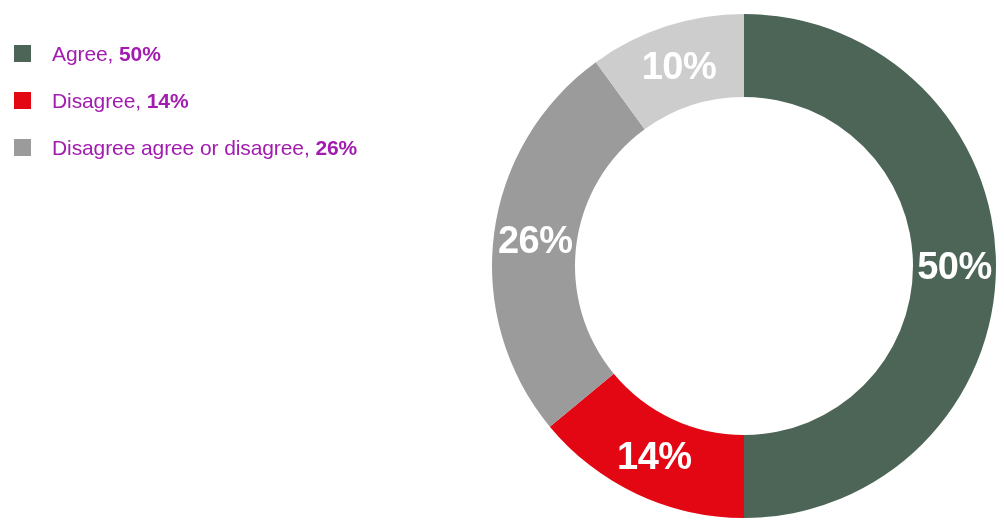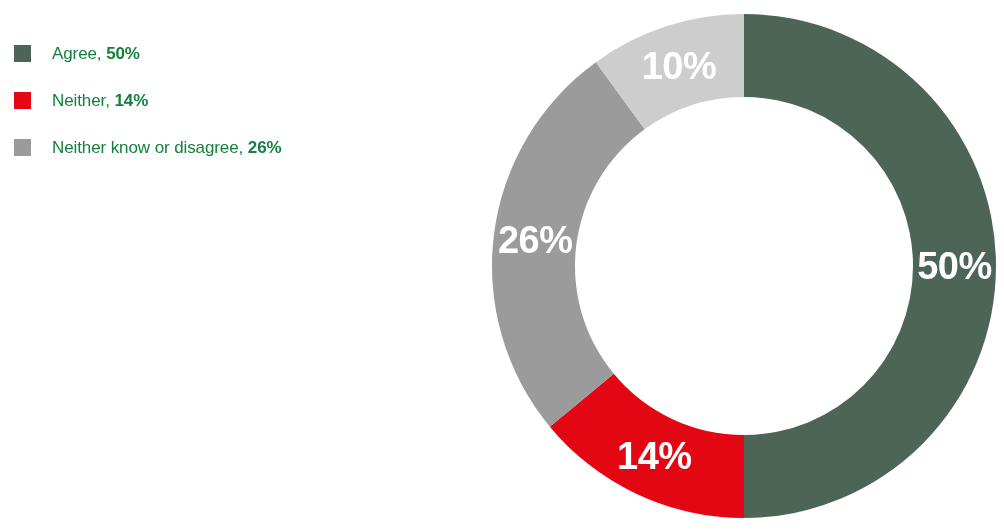--- a/index.html
+++ b/index.html
@@ -28,23 +28,23 @@
     align-items: center;
     height: 47px;
   }
   .legend-swatch {
     width: 17px;
     height: 17px;
     flex: 0 0 17px;
     margin-right: 21px;
   }
   .legend-text {
-    font-size: 17px;
+    font-size: 21px;
     line-height: 1;
-    color: #15803d;
+    color: #a21caf;
     white-space: nowrap;
     letter-spacing: -0.1px;
   }
   .legend-text .legend-value {
     font-weight: bold;
   }
 
   
   #donut-wrap {
     position: absolute;
@@ -77,29 +77,29 @@
     <span class="legend-swatch" style="background: rgb(76, 101, 87);"></span>
     <span class="legend-text">
       <span>Agree,</span>
       <span class="legend-value">50%</span>
     </span>
   </div>
 
   <div class="legend-row">
     <span class="legend-swatch" style="background: rgb(227, 6, 19);"></span>
     <span class="legend-text">
-      <span>Neither,</span>
+      <span>Disagree,</span>
       <span class="legend-value">14%</span>
     </span>
   </div>
 
   <div class="legend-row">
     <span class="legend-swatch" style="background: rgb(155, 155, 155);"></span>
     <span class="legend-text">
-      <span>Neither know or disagree,</span>
+      <span>Disagree agree or disagree,</span>
       <span class="legend-value">26%</span>
     </span>
   </div>
 
 
 </div>
 
 <div id="donut-wrap">
   <svg id="donut-svg" viewBox="0 0 504 504">
     <g id="slices">

